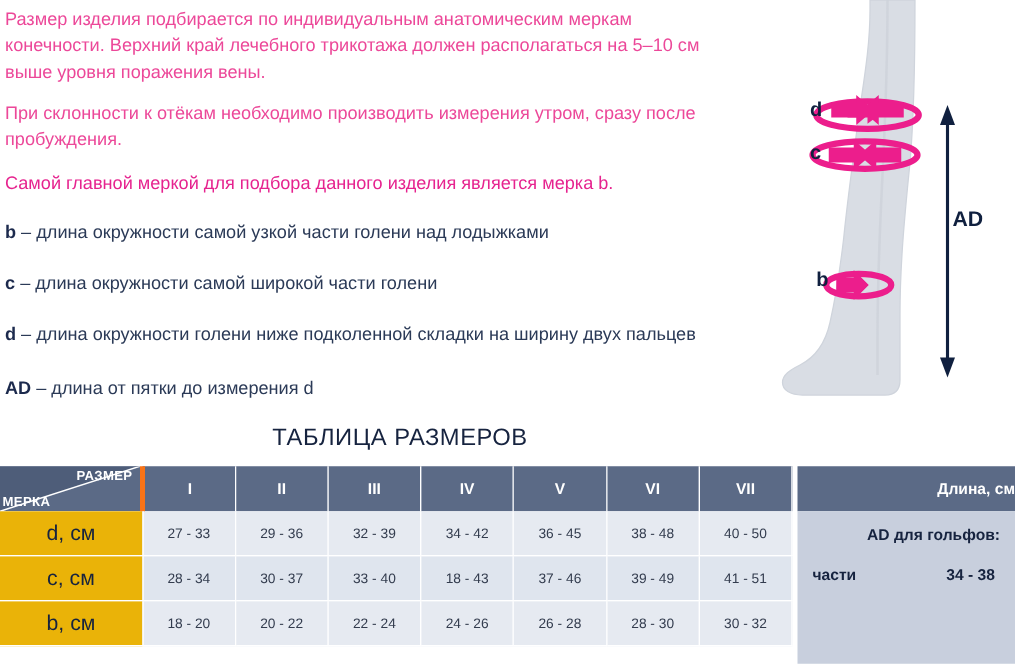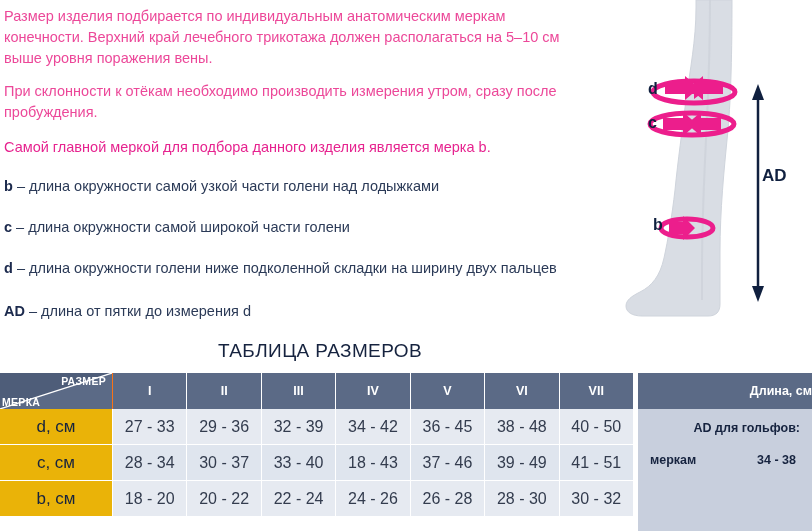--- a/index.html
+++ b/index.html
@@ -114,21 +114,21 @@
     font-size: 12.5px;
     text-align: center;
     height: 36px;
     vertical-align: middle;
     border-right: 1px solid #ffffff;
   }
   .corner-cell {
     background: #5b6a86;
     width: 112px;
     position: relative;
-    border-right: 1px solid #f97316;
+    border-right: 4px solid #f97316;
     padding: 0;
   }
   .corner-inner {
     position: relative;
     width: 112px;
     height: 36px;
     overflow: hidden;
   }
   .corner-diag {
     position: absolute;
@@ -163,21 +163,21 @@
     text-align: center;
     height: 35px;
     vertical-align: middle;
     border-right: 1px solid #ffffff;
     border-bottom: 1px solid #ffffff;
     width: 112px;
   }
   .val-cell {
     background: #e6eaf1;
     color: #333c4e;
-    font-size: 16px;
+    font-size: 11px;
     text-align: center;
     height: 35px;
     vertical-align: middle;
     border-right: 1px solid #ffffff;
     border-bottom: 1px solid #ffffff;
     width: 74px;
   }
   .val-cell.alt {
     background: #dfe5ee;
   }
@@ -358,19 +358,19 @@
         <td class="val-cell">30 - 32</td>
       </tr>
     </tbody>
   </table>
 
   <div class="side-panel">
     <div class="side-head">Длина, см</div>
     <div class="side-body">
       <div class="side-title">AD для гольфов:</div>
       <div class="side-row">
-        <span>меркам</span>
+        <span>части</span>
         <span>34 - 38</span>
       </div>
     </div>
   </div>
 
 </div>
 
 </body></html>

